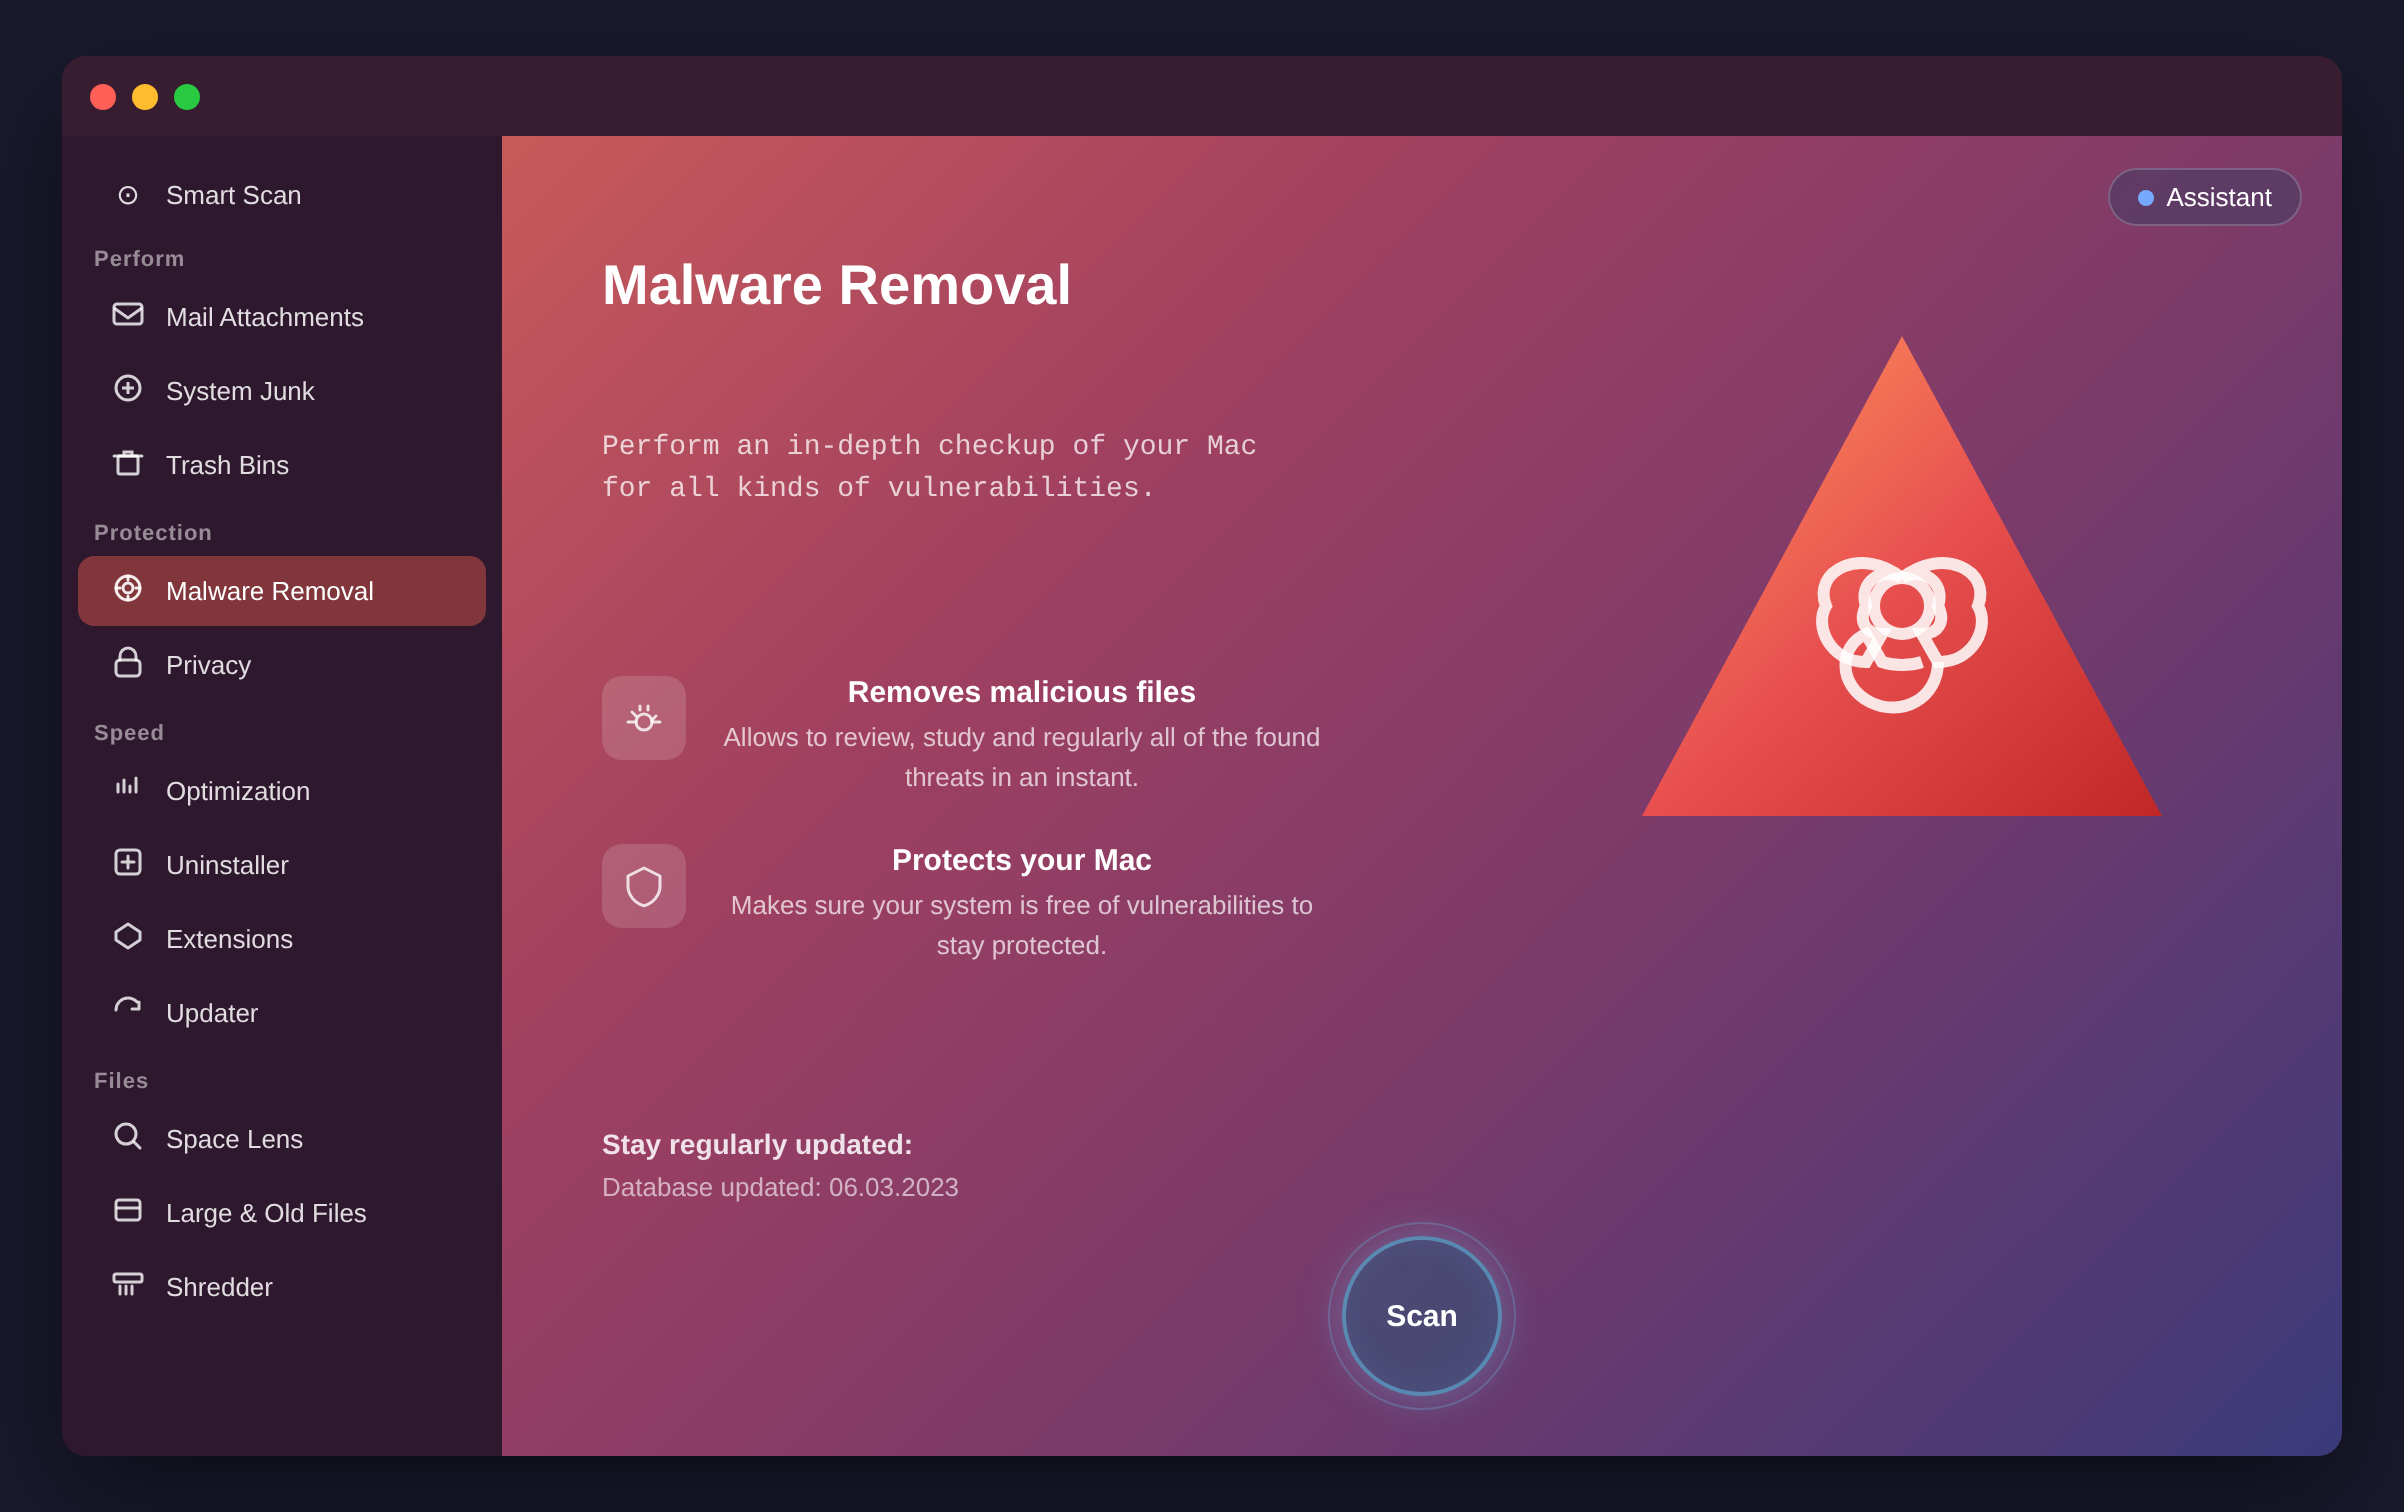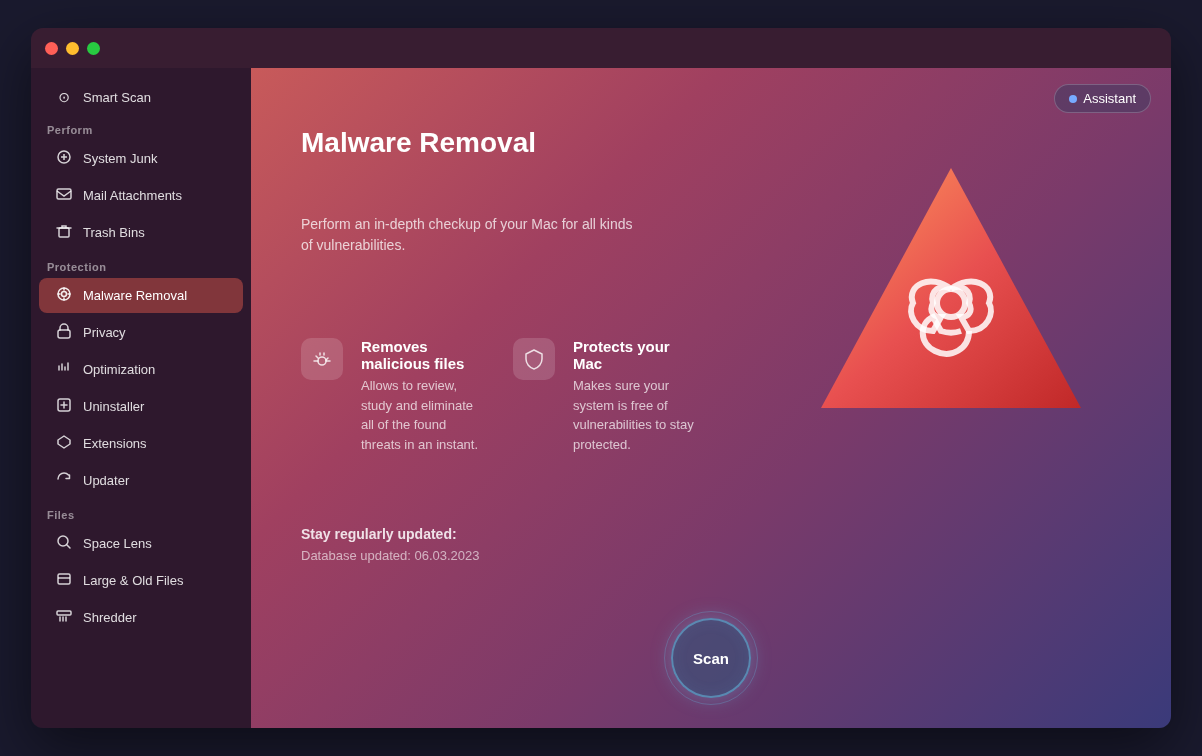--- a/index.html
+++ b/index.html
@@ -123,26 +123,28 @@
       font-weight: 700;
       color: #fff;
       margin-bottom: 8px;
     }
     .panel-subtitle {
       font-size: 14px;
       color: rgba(255,255,255,0.75);
       max-width: 340px;
       line-height: 1.5;
       margin-bottom: 35px;
+      font-family: Liberation Mono, monospace;
     }
     .feature-list {
       display: flex;
-      flex-direction: row;
+      flex-direction: column;
       gap: 24px;
       max-width: 400px;
+      text-align: center;
     }
     .feature-item {
       display: flex;
       gap: 18px;
       align-items: flex-start;
     }
     .feature-icon {
       width: 42px;
       height: 42px;
       border-radius: 10px;
@@ -160,21 +162,21 @@
       color: #fff;
       margin-bottom: 4px;
     }
     .feature-text p {
       font-size: 13px;
       color: rgba(255,255,255,0.7);
       line-height: 1.5;
       max-width: 300px;
     }
     .update-info {
-      margin-top: 25px;
+      margin-top: 35px;
     }
     .update-title {
       font-size: 14px;
       font-weight: 600;
       color: rgba(255,255,255,0.85);
       margin-bottom: 4px;
     }
     .update-detail {
       font-size: 13px;
       color: rgba(255,255,255,0.6);
@@ -248,34 +250,34 @@
 
       <div class="sidebar-item">
         <span class="sidebar-icon">⊙</span>
         <span>Smart Scan</span>
       </div>
 
       <div class="sidebar-section-label">Perform</div>
       <div class="sidebar-item">
         <span class="sidebar-icon">
           <svg width="16" height="16" viewBox="0 0 16 16" fill="none">
+              <rect x="1" y="3" width="14" height="10" rx="1.5" stroke="rgba(255,255,255,0.8)" stroke-width="1.5"></rect>
+              <path d="M1 5l7 5 7-5" stroke="rgba(255,255,255,0.8)" stroke-width="1.5"></path>
+            </svg>
+        </span>
+        <span>Mail Attachments</span>
+      </div>
+      <div class="sidebar-item">
+        <span class="sidebar-icon">
+          <svg width="16" height="16" viewBox="0 0 16 16" fill="none">
               <circle cx="8" cy="8" r="6" stroke="rgba(255,255,255,0.8)" stroke-width="1.5"></circle>
               <path d="M5 8h6M8 5v6" stroke="rgba(255,255,255,0.8)" stroke-width="1.5"></path>
             </svg>
         </span>
         <span>System Junk</span>
-      </div>
-      <div class="sidebar-item">
-        <span class="sidebar-icon">
-          <svg width="16" height="16" viewBox="0 0 16 16" fill="none">
-              <rect x="1" y="3" width="14" height="10" rx="1.5" stroke="rgba(255,255,255,0.8)" stroke-width="1.5"></rect>
-              <path d="M1 5l7 5 7-5" stroke="rgba(255,255,255,0.8)" stroke-width="1.5"></path>
-            </svg>
-        </span>
-        <span>Mail Attachments</span>
       </div>
       <div class="sidebar-item">
         <span class="sidebar-icon">
           <svg width="16" height="16" viewBox="0 0 16 16" fill="none">
               <rect x="3" y="5" width="10" height="9" rx="1" stroke="rgba(255,255,255,0.8)" stroke-width="1.5"></rect>
               <path d="M1 5h14M6 5V3h4v2" stroke="rgba(255,255,255,0.8)" stroke-width="1.5" stroke-linecap="round"></path>
             </svg>
         </span>
         <span>Trash Bins</span>
       </div>
@@ -294,20 +296,21 @@
       <div class="sidebar-item">
         <span class="sidebar-icon">
           <svg width="16" height="16" viewBox="0 0 16 16" fill="none">
               <path d="M4 7V5a4 4 0 018 0v2" stroke="rgba(255,255,255,0.8)" stroke-width="1.5" stroke-linecap="round"></path>
               <rect x="2" y="7" width="12" height="8" rx="2" stroke="rgba(255,255,255,0.8)" stroke-width="1.5"></rect>
             </svg>
         </span>
         <span>Privacy</span>
       </div>
 
+      <div class="sidebar-section-label">Speed</div>
       <div class="sidebar-item">
         <span class="sidebar-icon">
           <svg width="16" height="16" viewBox="0 0 16 16" fill="none">
               <path d="M3 10V6M6 10V4M9 10V7M12 10V3" stroke="rgba(255,255,255,0.8)" stroke-width="1.5" stroke-linecap="round"></path>
             </svg>
         </span>
         <span>Optimization</span>
       </div>
 
       <div class="sidebar-item">
@@ -381,21 +384,21 @@
 
         <div class="feature-item">
           <div class="feature-icon">
             <svg width="24" height="24" viewBox="0 0 24 24" fill="none">
               <path d="M12 10c-2 0-4 1.5-4 4s2 4 4 4 4-1.5 4-4-2-4-4-4z" stroke="rgba(255,255,255,0.8)" stroke-width="1.5"></path>
               <path d="M8 14H4M20 14h-4M8 11l-2-2M18 11l-2 2M10 8V6M14 8V6" stroke="rgba(255,255,255,0.8)" stroke-width="1.5" stroke-linecap="round"></path>
             </svg>
           </div>
           <div class="feature-text">
             <h3>Removes malicious files</h3>
-            <p>Allows to review, study and eliminate all of the found threats in an instant.</p>
+            <p>Allows to review, study and regularly all of the found threats in an instant.</p>
           </div>
         </div>
 
         <div class="feature-item">
           <div class="feature-icon">
             <svg width="24" height="24" viewBox="0 0 24 24" fill="none">
               <path d="M12 3L4 7v5c0 4.5 3.4 8.7 8 9.9C16.6 20.7 20 16.5 20 12V7l-8-4z" stroke="rgba(255,255,255,0.8)" stroke-width="1.5" stroke-linejoin="round"></path>
             </svg>
           </div>
           <div class="feature-text">

